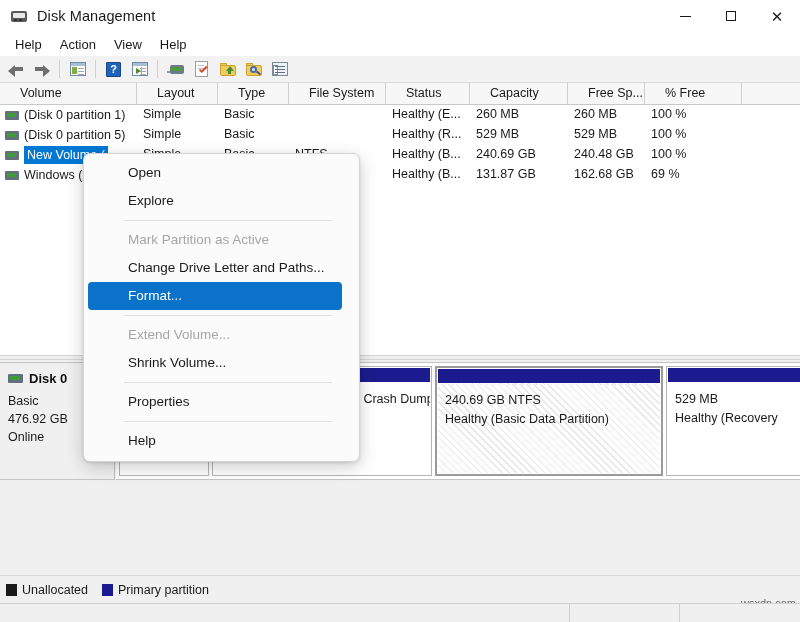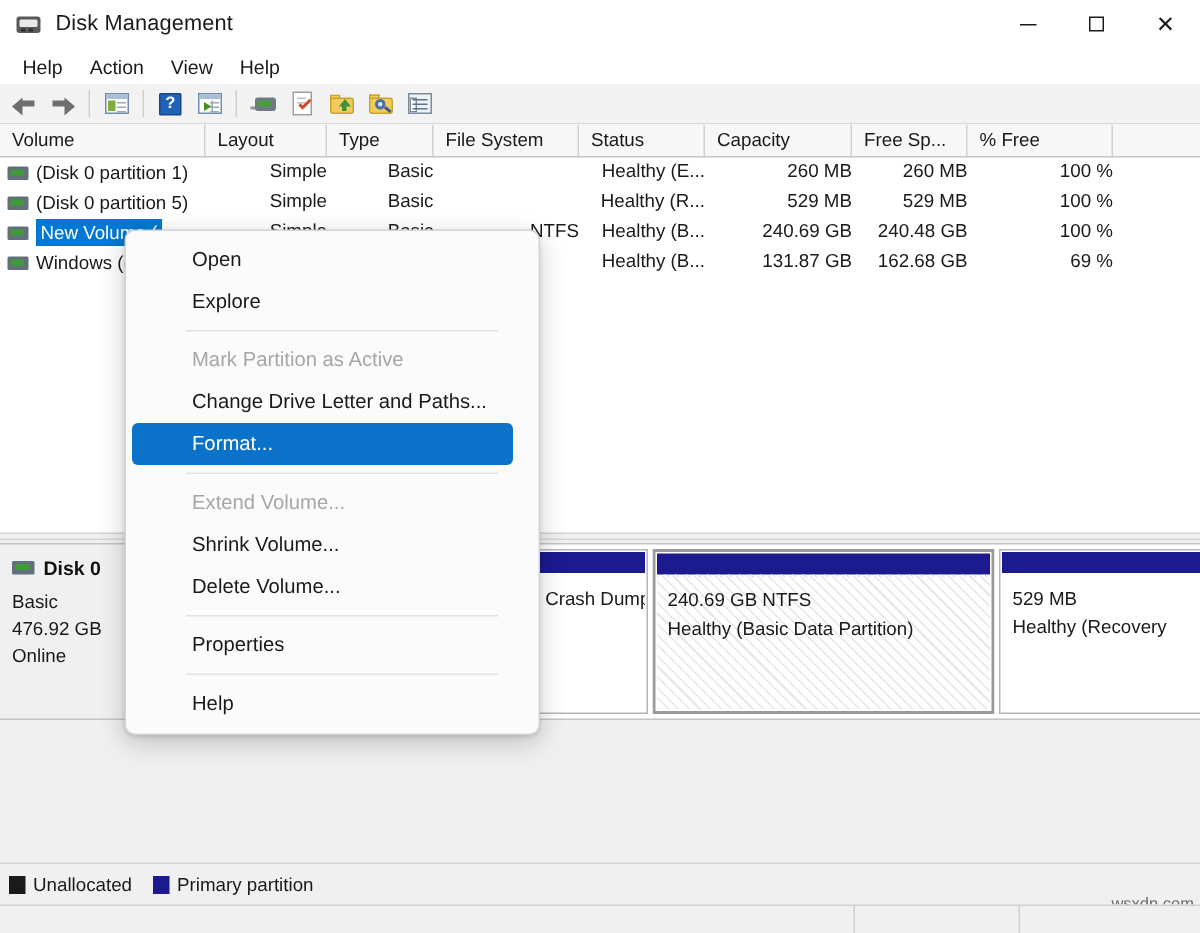--- a/index.html
+++ b/index.html
@@ -155,24 +155,24 @@
     position: absolute; left: 0; top: 83px; width: 800px; height: 272px;
     background: #ffffff; overflow: hidden;
   }
   .list-header {
     position: absolute; left: 0; top: 0; width: 800px; height: 22px;
     background: #f7f7f7; border-bottom: 1px solid #c8c8c8;
     display: flex;
   }
   .hcell {
     height: 22px; line-height: 21px; font-size: 12.5px; color: #1a1a1a;
-    border-right: 1px solid #d0d0d0; padding-left: 8px; overflow: hidden; white-space: nowrap;
+    border-right: 1px solid #d0d0d0; padding-left: 20px; overflow: hidden; white-space: nowrap;
     flex: none;
   }
-  .list-rows { position: absolute; left: 0; top: 22px; width: 800px; text-align: right; }
+  .list-rows { position: absolute; left: 0; top: 22px; width: 800px; }
   .vrow { height: 20px; display: flex; align-items: center; position: relative; }
   .vcell {
     font-size: 12.5px; color: #1a1a1a; white-space: nowrap; overflow: hidden;
     flex: none; padding-left: 6px; height: 20px; line-height: 19px;
   }
   .vcell.first { padding-left: 0; display: flex; align-items: center; }
   .vol-icon {
     width: 14px; height: 9px; margin-left: 5px; margin-right: 5px; flex: none; position: relative;
   }
   .vol-icon .vb { position:absolute; left:0; top:0; width:14px; height:9px; background:#63707c; border-radius:1px; }
@@ -535,20 +535,19 @@
   <div class="ctxmenu">
     <div class="ctx-item">Open</div>
     <div class="ctx-item">Explore</div>
     <div class="ctx-sep"></div>
     <div class="ctx-item disabled">Mark Partition as Active</div>
     <div class="ctx-item">Change Drive Letter and Paths...</div>
     <div class="ctx-item selected">Format...</div>
     <div class="ctx-sep"></div>
     <div class="ctx-item disabled">Extend Volume...</div>
     <div class="ctx-item">Shrink Volume...</div>
-    <div class="ctx-item">Delete Volume...</div>
     <div class="ctx-sep"></div>
     <div class="ctx-item">Properties</div>
     <div class="ctx-sep"></div>
     <div class="ctx-item">Help</div>
   </div>
 
 </div>
 
 </body></html>

